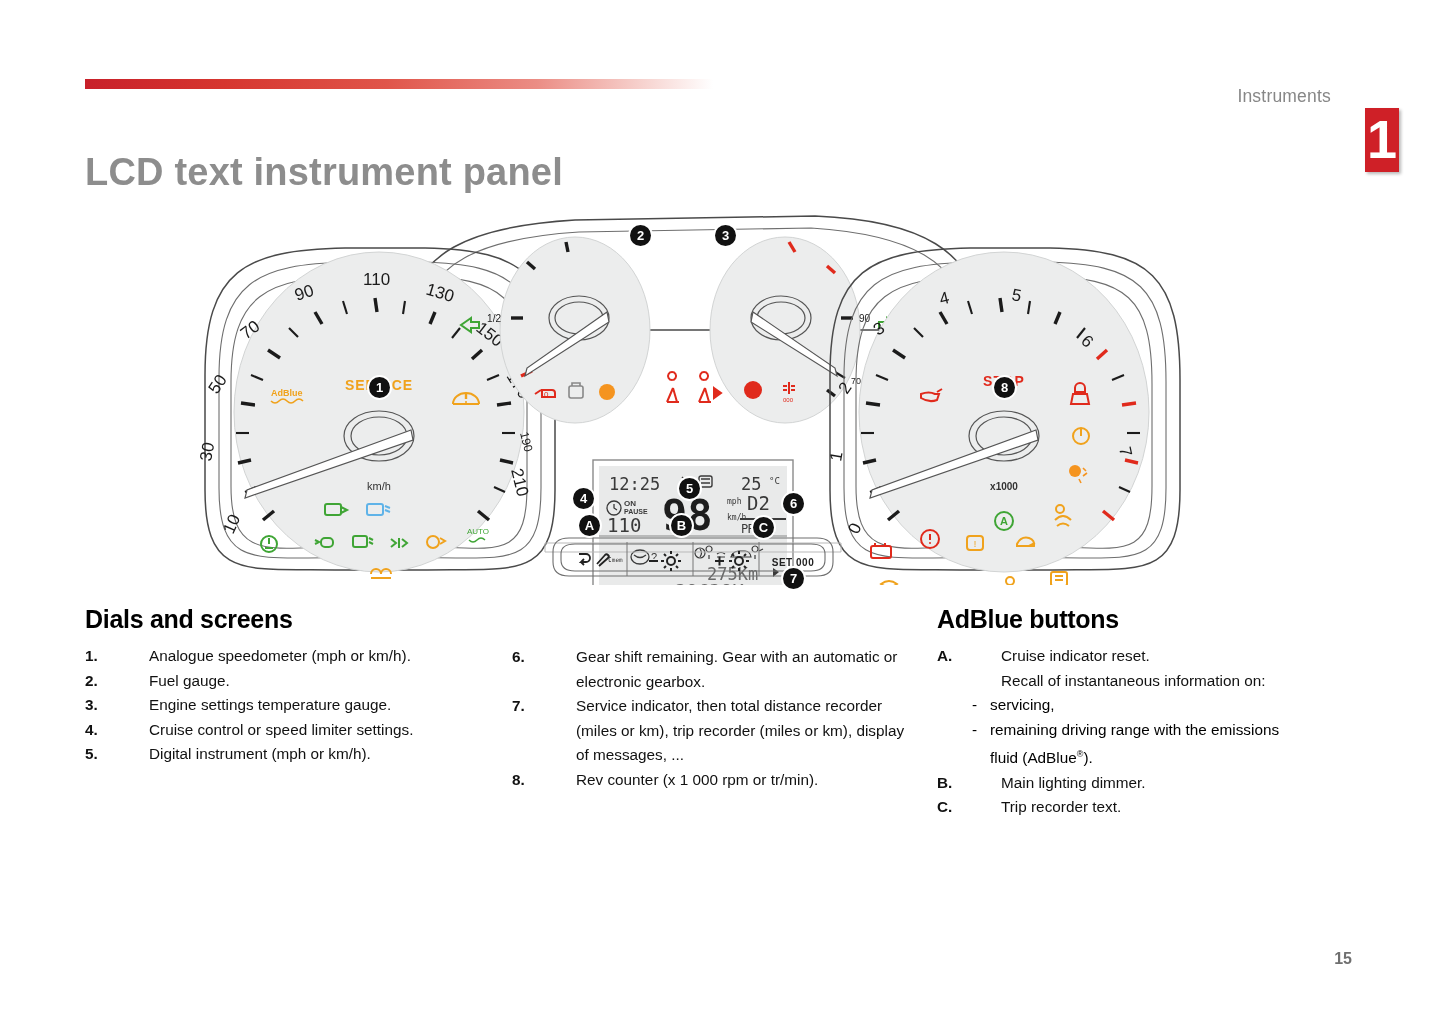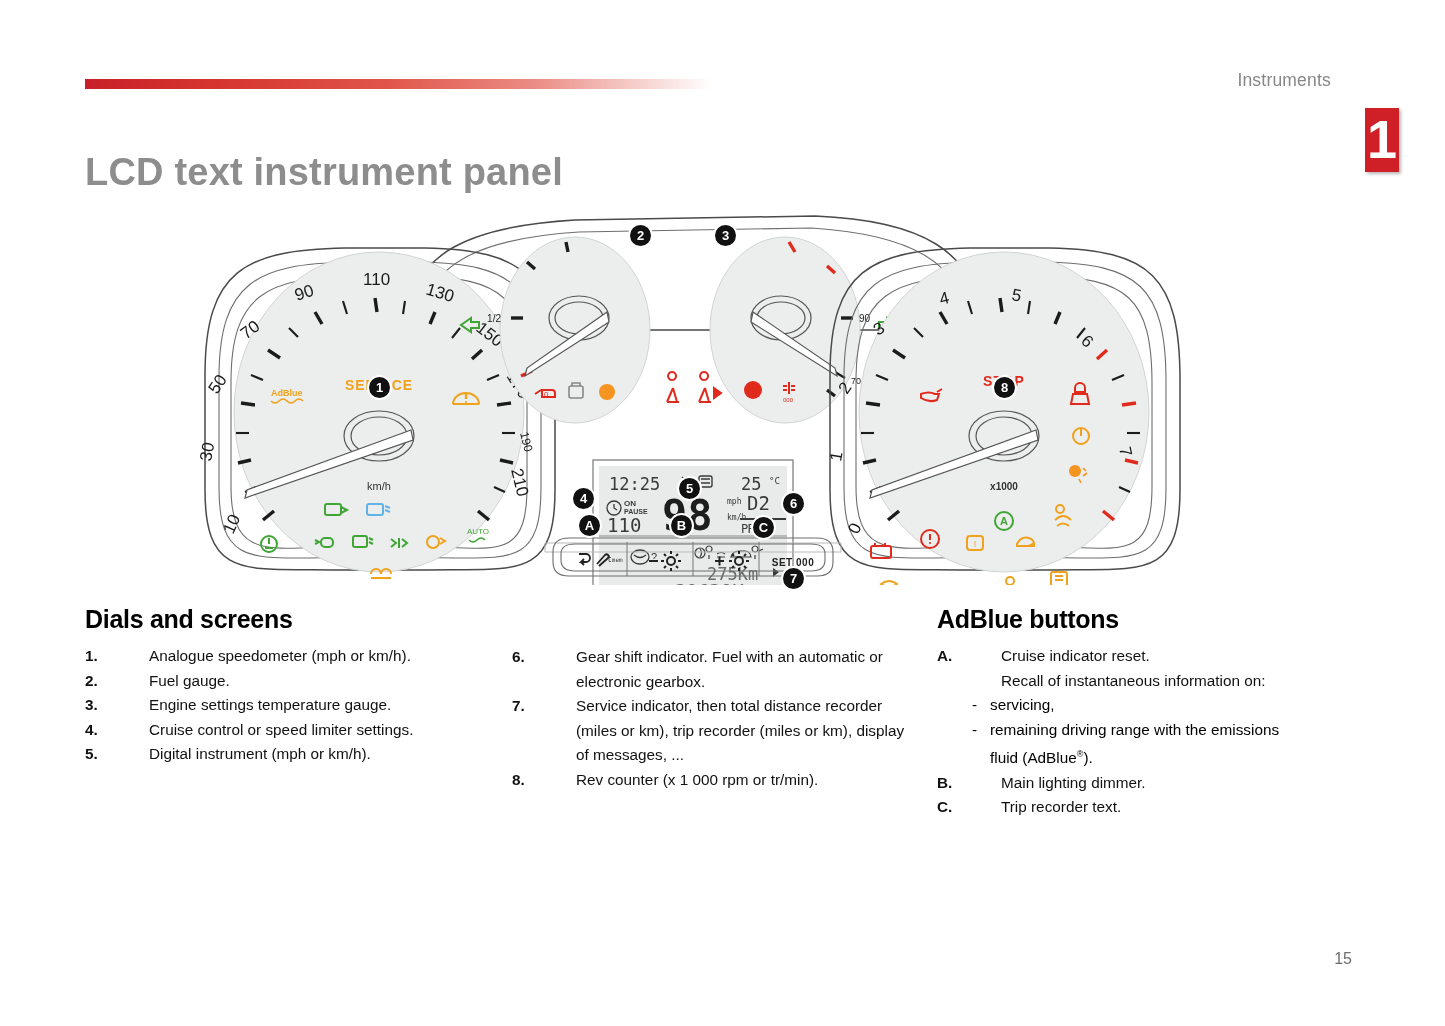--- a/index.html
+++ b/index.html
@@ -11,21 +11,21 @@
     overflow:hidden;
     -webkit-font-smoothing:antialiased;
   }
 
   
   #header-rule{
     position:absolute;left:85px;top:79px;width:628px;height:10px;
     background:linear-gradient(to right,#c8202a 0%,#d6362f 22%,#e0554a 48%,#eb8d85 72%,#f6cfcb 88%,#ffffff 100%);
   }
   #section-label{
-    position:absolute;right:114px;top:70px;
+    position:absolute;right:114px;top:86px;
     font-size:17.5px;color:#878787;letter-spacing:.2px;
   }
   #chapter-tab{
     position:absolute;right:46px;top:108px;
     width:34px;height:64px;background:#cf2027;
     box-shadow:2px 2px 3px rgba(0,0,0,.28);
   }
   #chapter-tab span{
     display:block;color:#fff;font-size:54px;font-weight:bold;
     line-height:62px;text-align:center;font-family:"Liberation Sans",sans-serif;
@@ -61,21 +61,21 @@
     flex:0 0 35px;font-weight:bold;
   }
   ul.numlist li .tx{flex:1 1 auto;margin-left:29px;}
   ul.sublist{list-style:none;margin:0;padding:0;}
   ul.sublist li{display:flex;font-size:15.3px;line-height:24.5px;}
   ul.sublist li .dash{flex:0 0 18px;}
   sup{font-size:9px;vertical-align:super;}
 
   #page-number{
     position:absolute;right:93px;top:950px;
-    font-size:16px;font-weight:normal;color:#6f6f6f;
+    font-size:16px;font-weight:bold;color:#6f6f6f;
   }
 </style>
 </head>
 <body>
 
 <div id="header-rule"></div>
 <div id="section-label">Instruments</div>
 <div id="chapter-tab">
   <span>1</span>
 </div>
@@ -474,21 +474,21 @@
         <span class="mk">5.</span>
         <span class="tx">Digital instrument (mph or km/h).</span>
       </li>
   </ul>
 </div>
 
 <div class="col" style="left:512px;top:645px;width:400px;">
   <ul class="numlist">
     <li>
         <span class="mk">6.</span>
-        <span class="tx">Gear shift indicator. Fuel with an automatic or electronic gearbox.</span>
+        <span class="tx">Gear shift remaining. Gear with an automatic or electronic gearbox.</span>
       </li>
     <li>
         <span class="mk">7.</span>
         <span class="tx">Service indicator, then total distance recorder (miles or km), trip recorder (miles or km), display of messages, ...</span>
       </li>
     <li>
         <span class="mk">8.</span>
         <span class="tx">Rev counter (x 1 000 rpm or tr/min).</span>
       </li>
   </ul>

